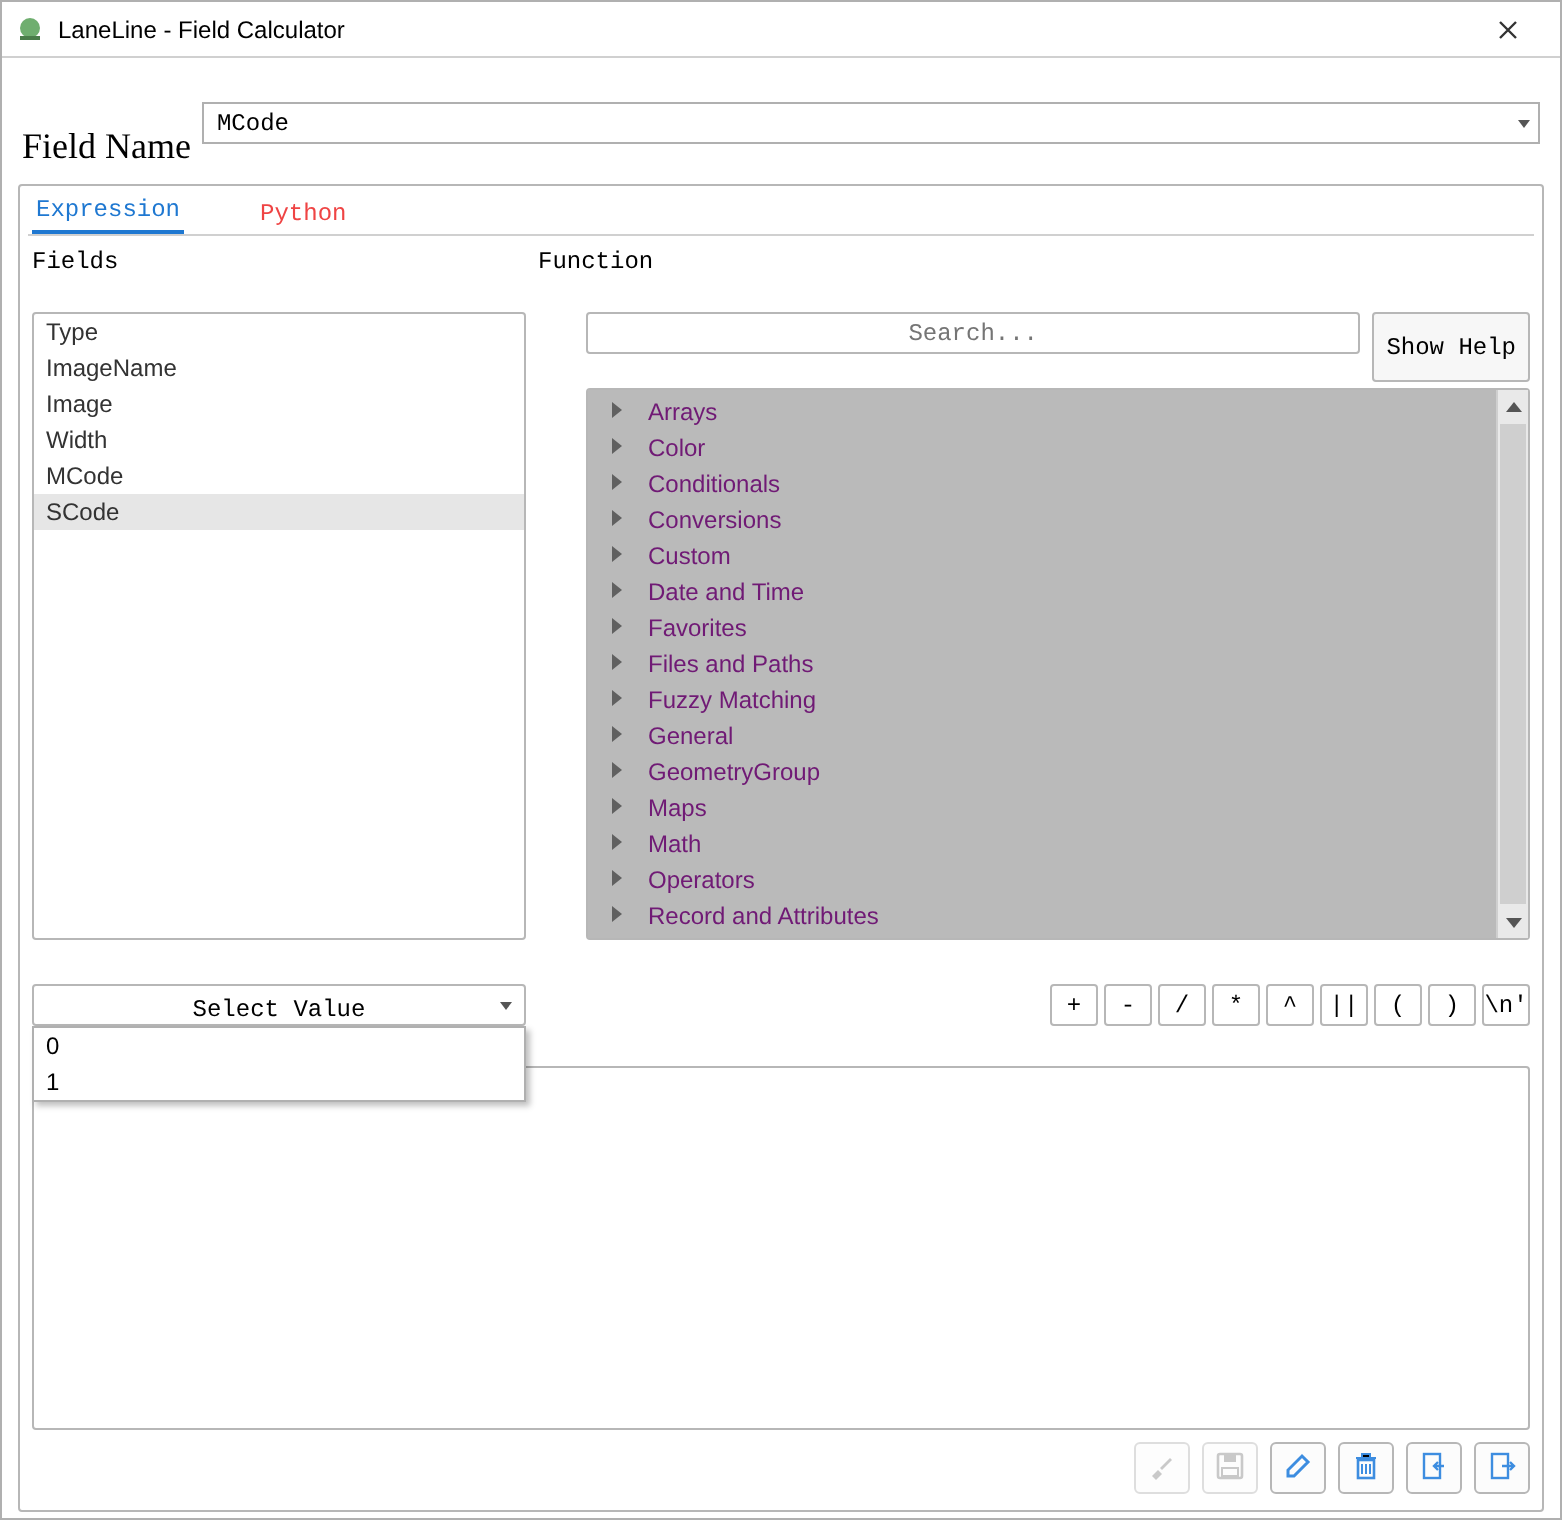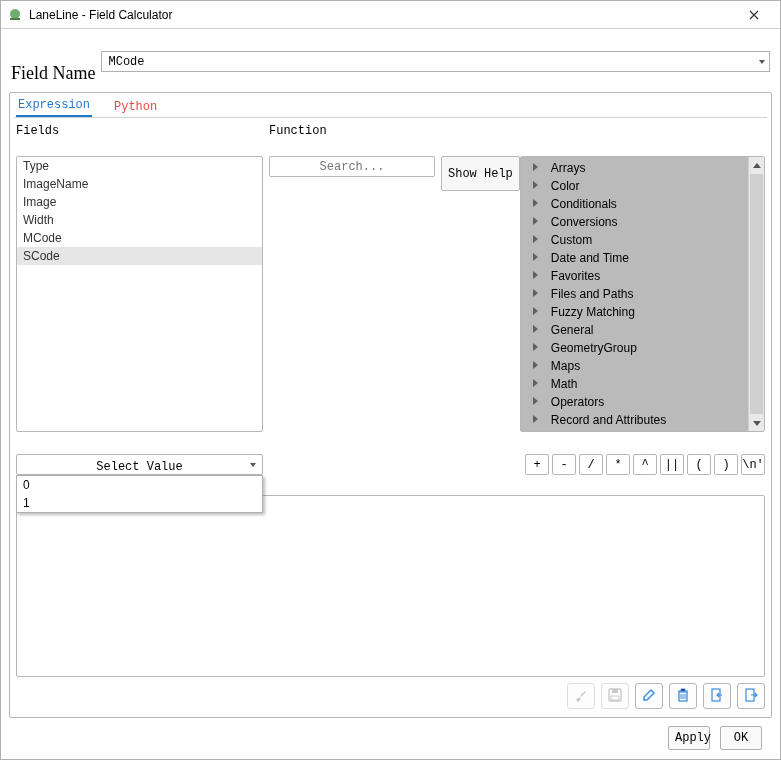--- a/index.html
+++ b/index.html
@@ -82,21 +82,21 @@
     border-radius: 2px;
     display: flex;
     flex-direction: column;
     padding: 2px 2px 6px 2px;
   }
   .tabs {
     display: flex;
     height: 22px;
     align-items: flex-end;
     padding: 0 4px;
-    gap: 20px;
+    gap: 36px;
   }
   .tab {
     font-family: "Courier New", monospace;
     font-size: 12px;
     padding: 2px 2px 3px 2px;
     cursor: pointer;
     color: #ef4444;
   }
   .tab.active {
     color: #1f78d1;
@@ -135,22 +135,23 @@
     height: 18px;
     line-height: 16px;
     cursor: pointer;
   }
   .fields-list li.selected {
     background: #e6e6e6;
   }
   .func-col {
     flex:1;
     display:flex;
-    flex-direction:row;
+    flex-direction:column;
     min-width:0;
+    margin-left:24px;
   }
   .func-top {
     display: flex;
     gap: 6px;
     margin-bottom: 3px;
   }
   .search-input {
     flex: 1;
     height: 21px;
     border: 1px solid #b7b7b7;
@@ -184,21 +185,21 @@
     background: #bababa;
     overflow: hidden;
     padding: 2px 0;
   }
   .func-tree ul { list-style:none; margin:0; padding:0;}
   .func-tree li {
     display:flex; align-items:center;
     padding: 0 6px;
     height: 18px;
     font-size: 12px;
-    color: #000000;
+    color: #701a75;
     cursor: pointer;
   }
   .tree-arrow {
     width: 10px; height:10px;
     margin-right: 8px; margin-left: 6px;
     display:inline-block;
   }
   .tree-arrow::before {
     content:"";
     display:block;

